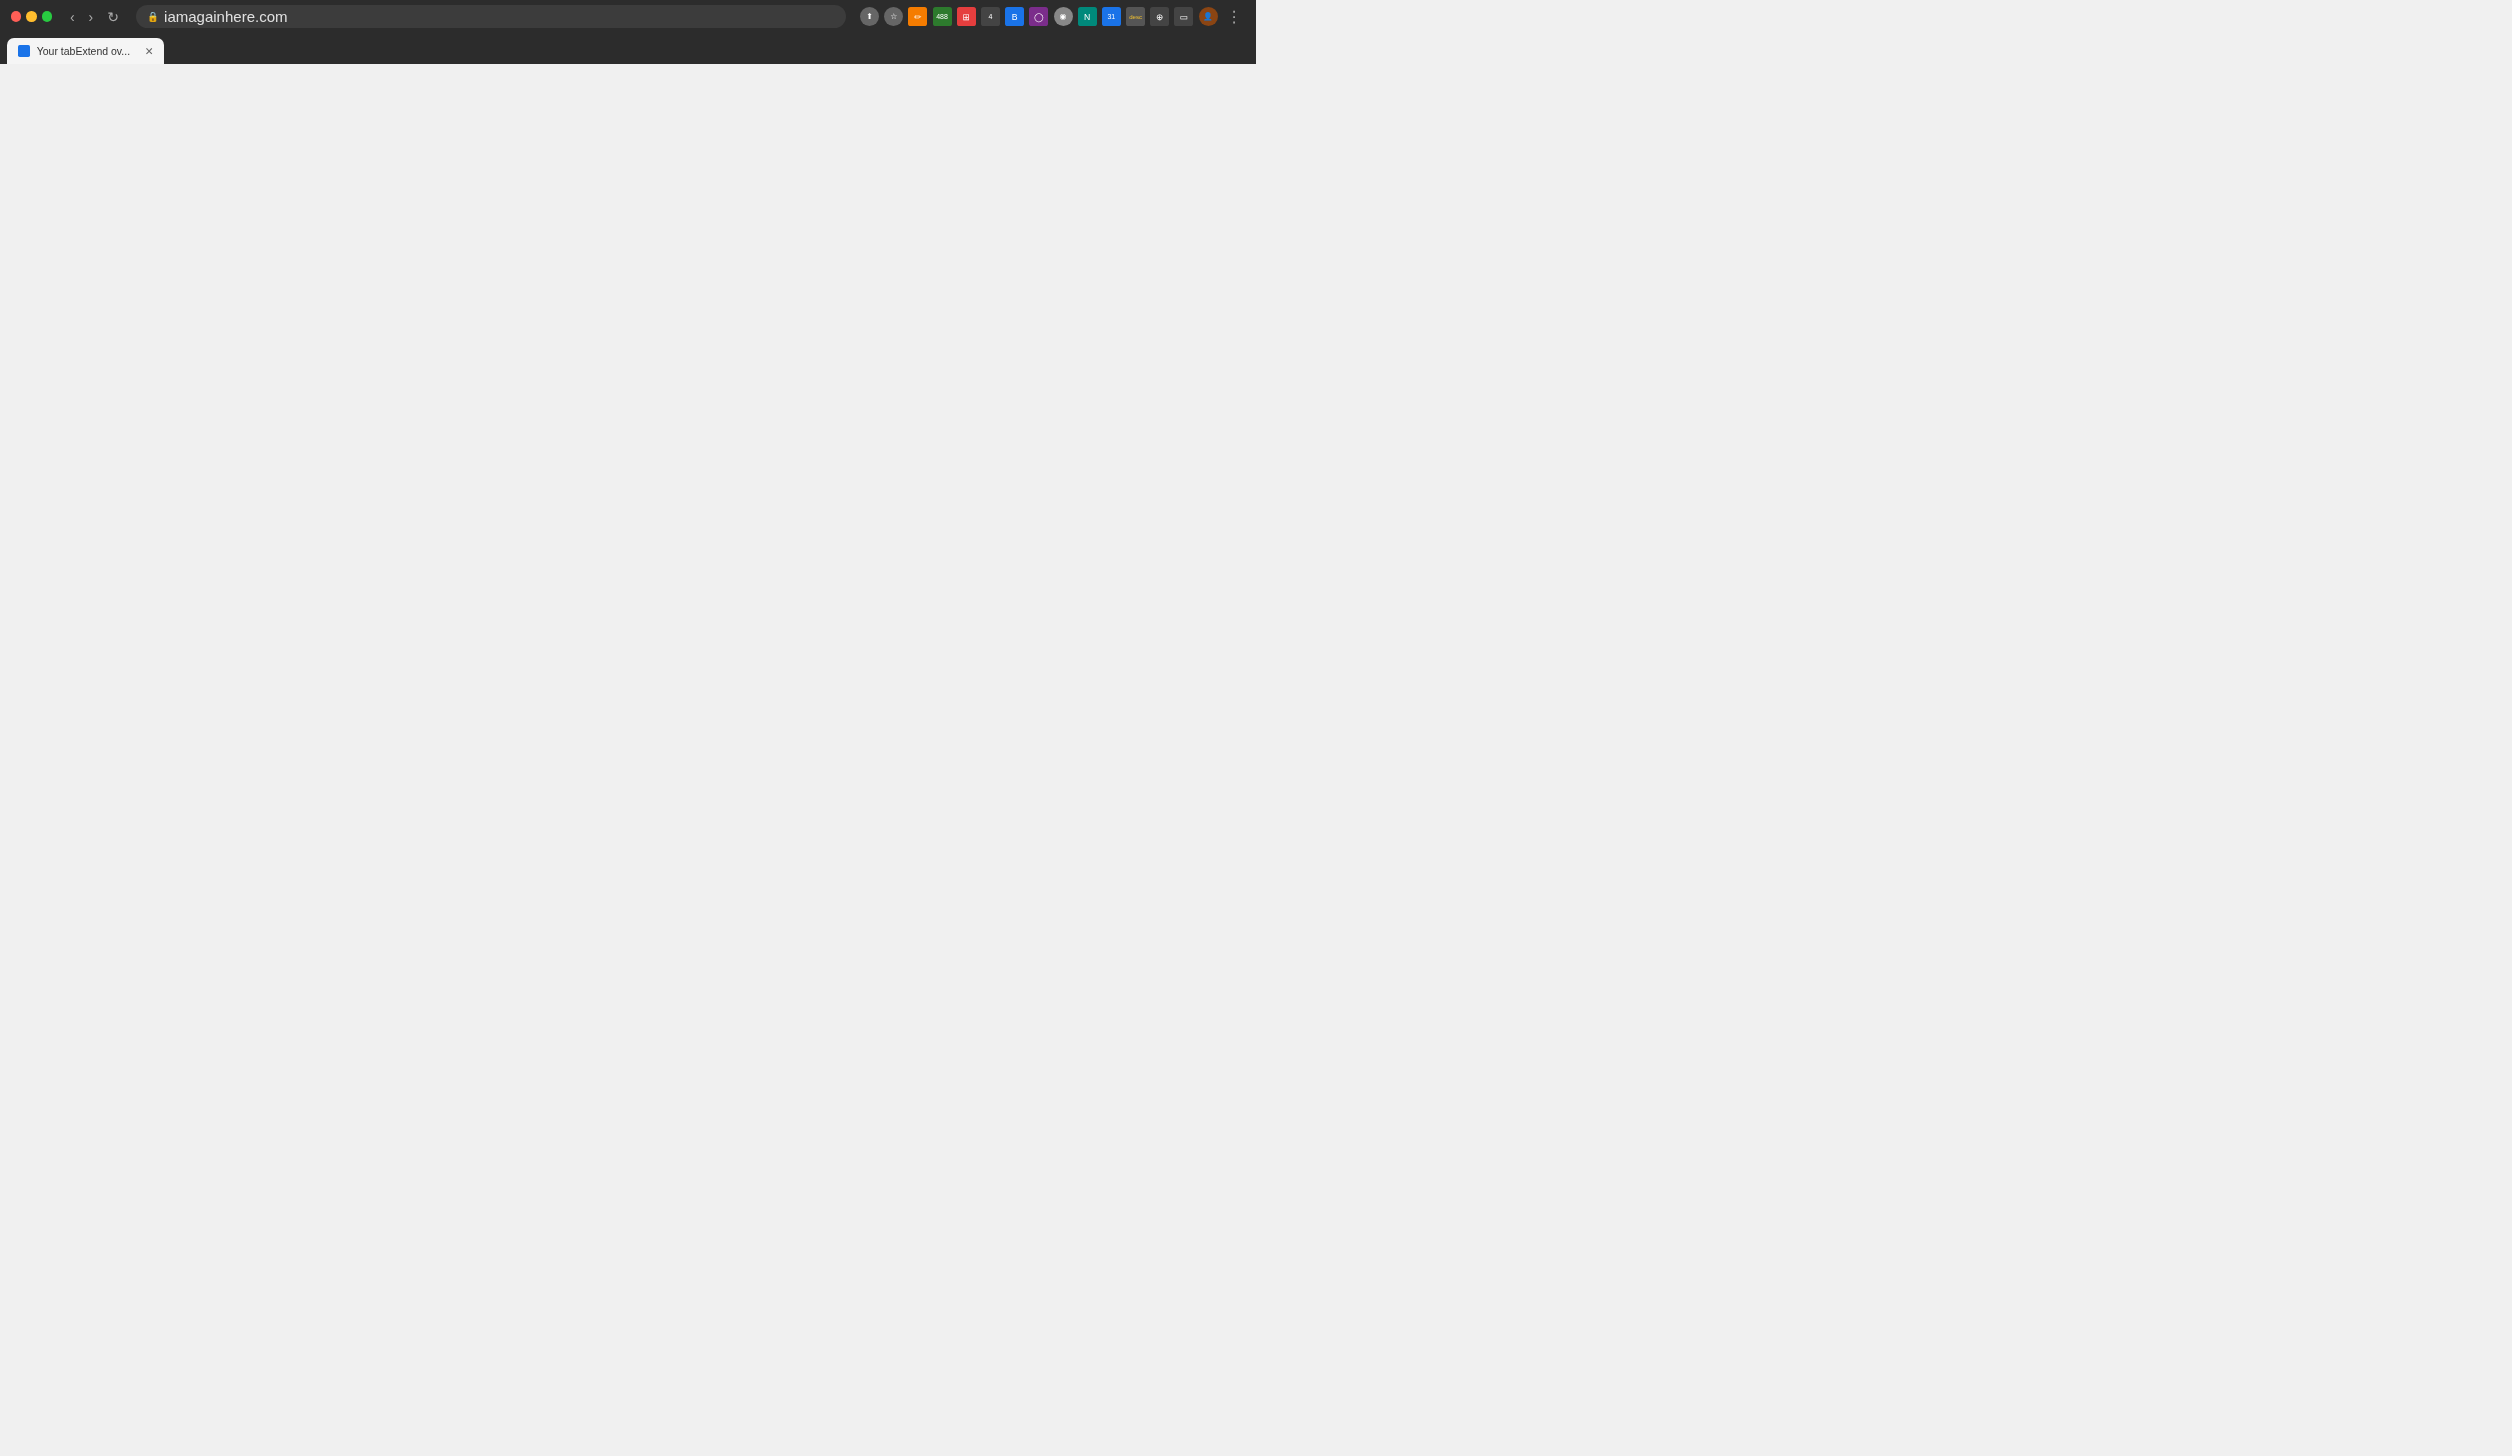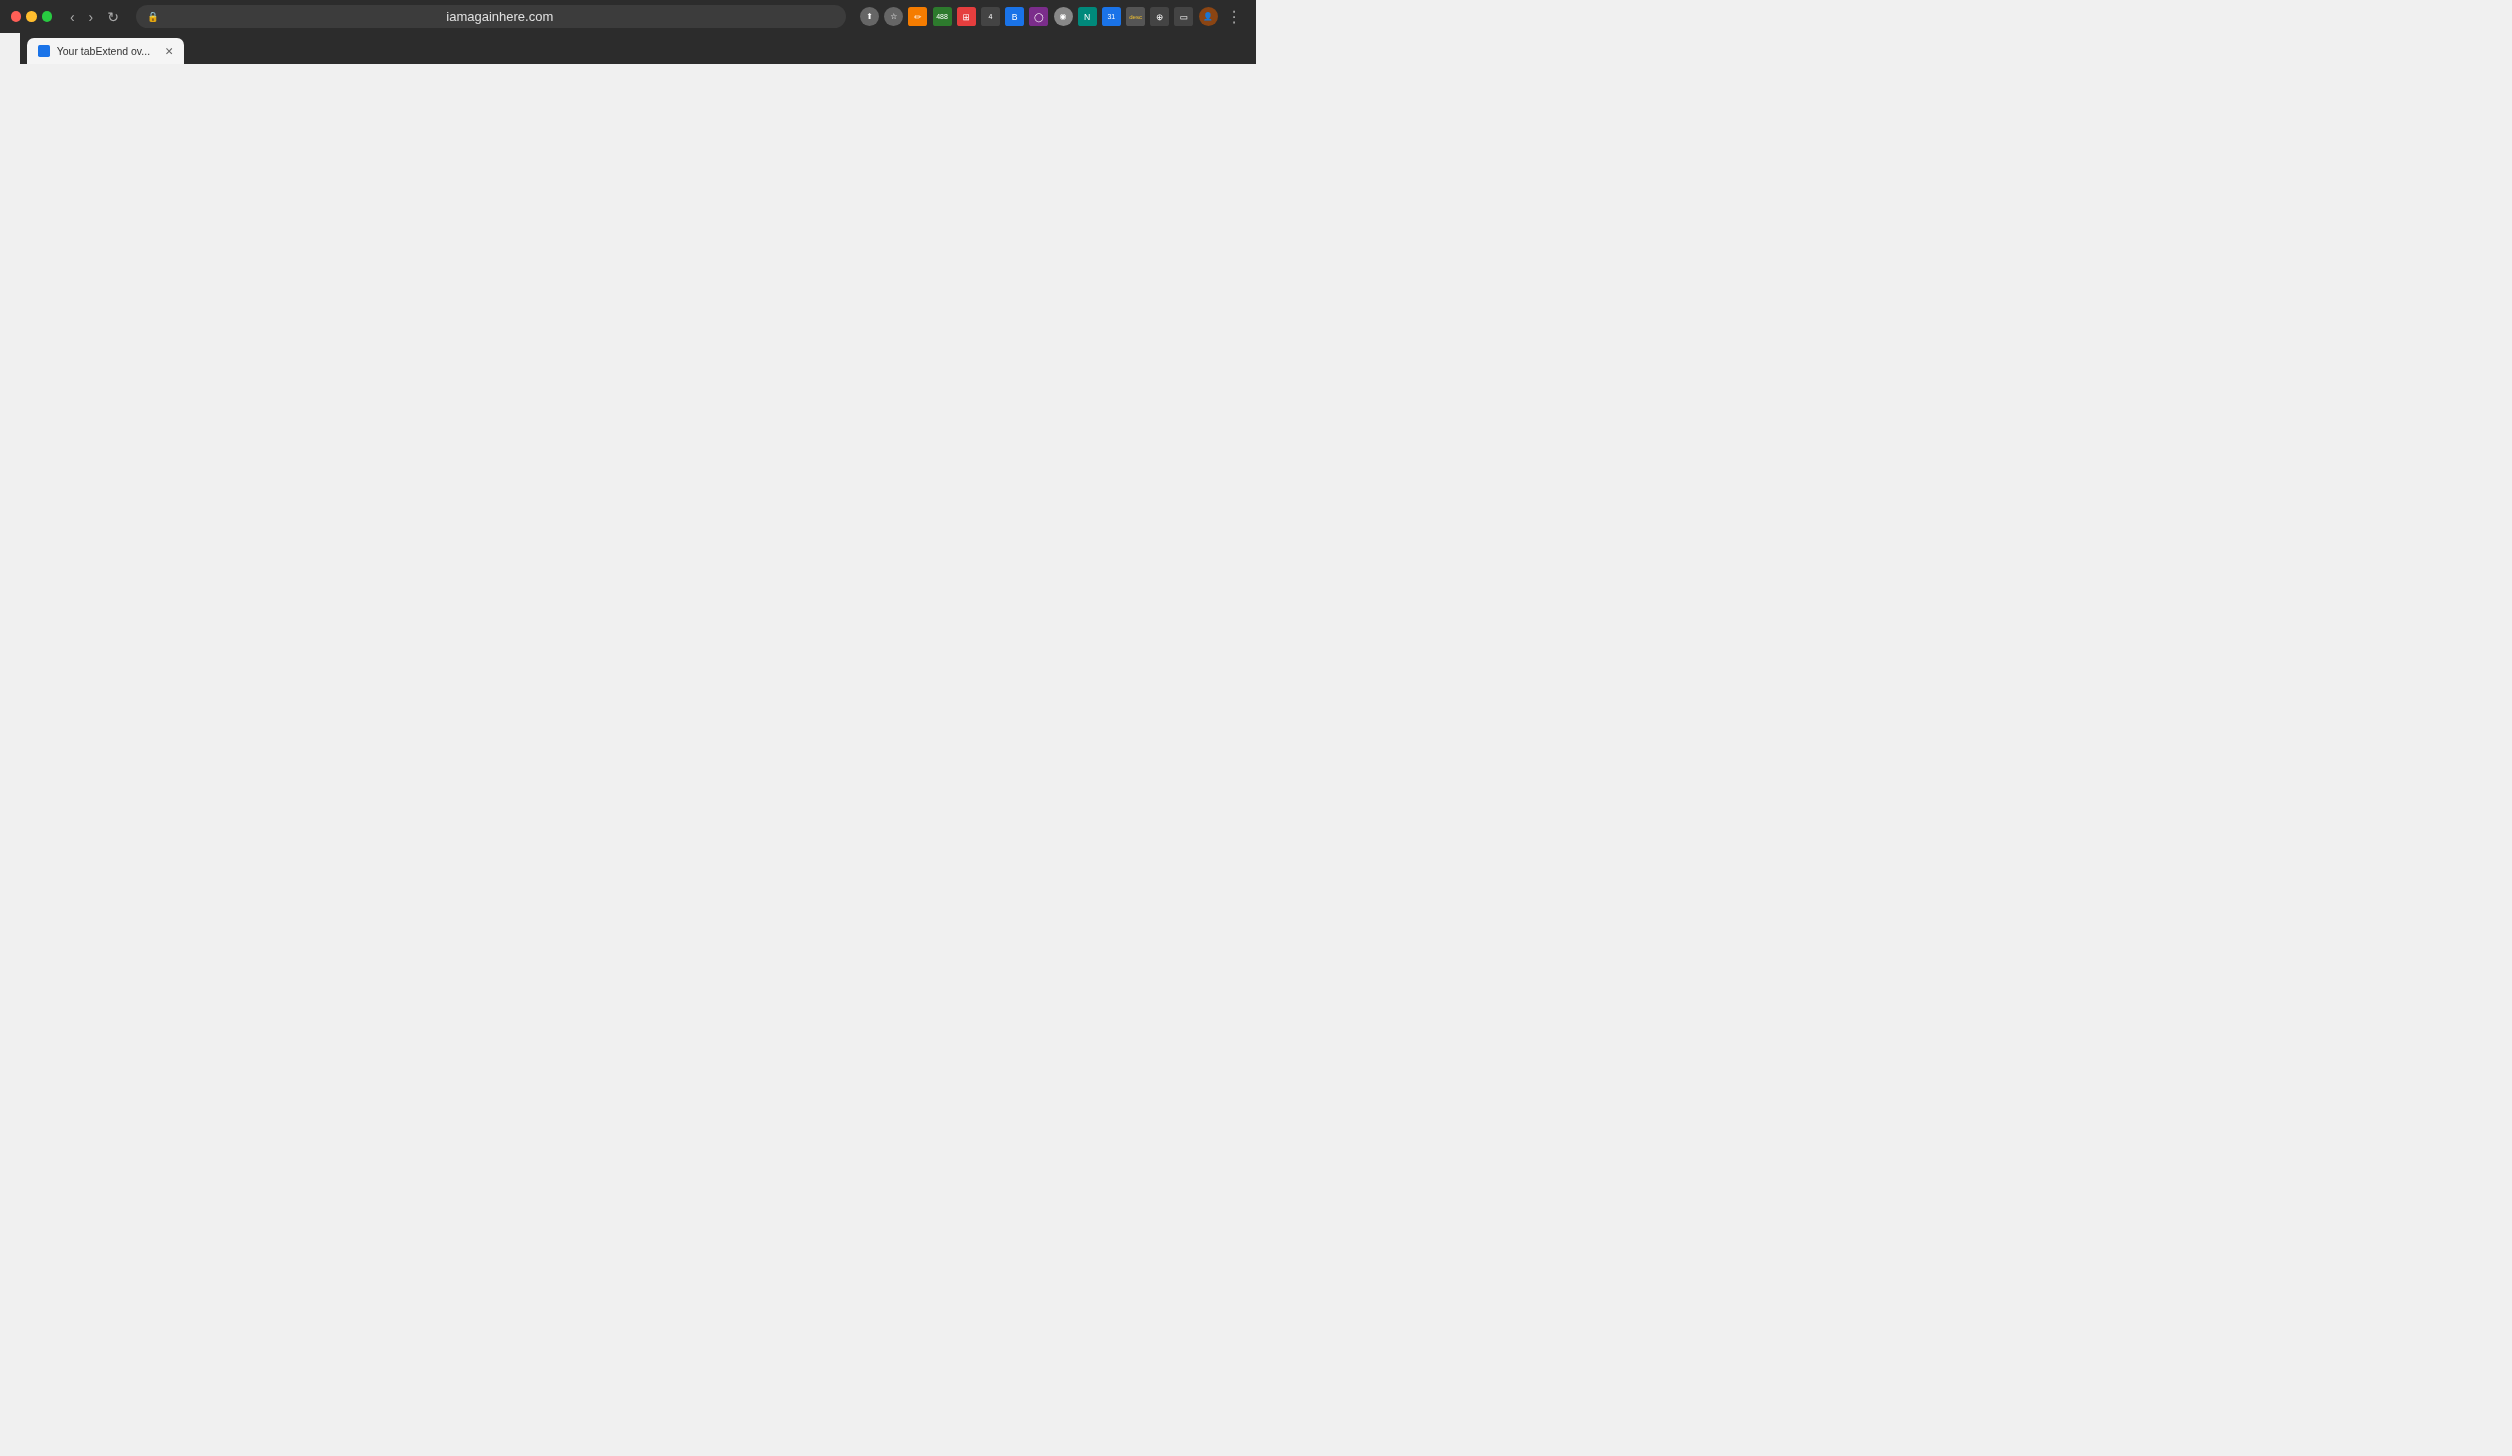--- a/index.html
+++ b/index.html
@@ -53,33 +53,31 @@
       height: 23px;
       margin: 0 7px;
     }
     .address-bar-lock {
       color: #aaa;
       font-size: 9.6px;
       margin-right: 5.2px;
     }
     .address-bar-url {
       color: #e0e0e0;
-      font-size: 13px;
-      flex: 1;
-      text-align: center;
+      font-size: 15px;
+      flex: 1;
     }
 
     
     .tab-bar {
       background: #2c2c2c;
       height: 31px;
       display: flex;
       align-items: flex-end;
       padding: 0 7px;
-      margin-left: 20px;
     }
     .tab {
       background: #f5f5f5;
       border-radius: 7px 7px 0 0;
       padding: 0 10.5px;
       height: 26px;
       display: flex;
       align-items: center;
       gap: 7px;
       font-size: 10.5px;

